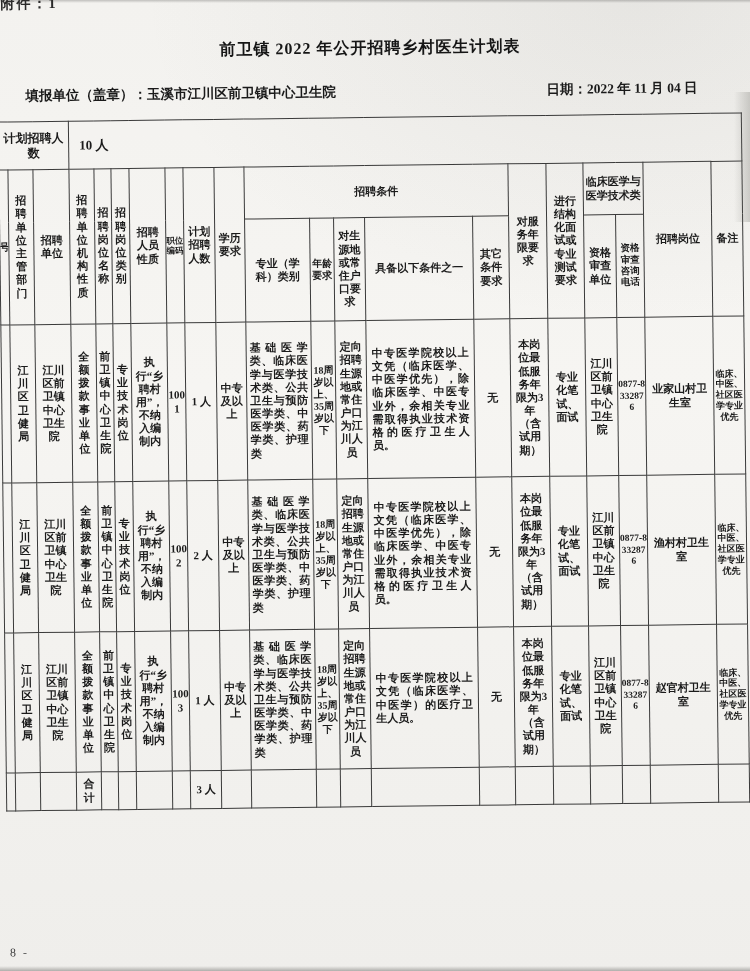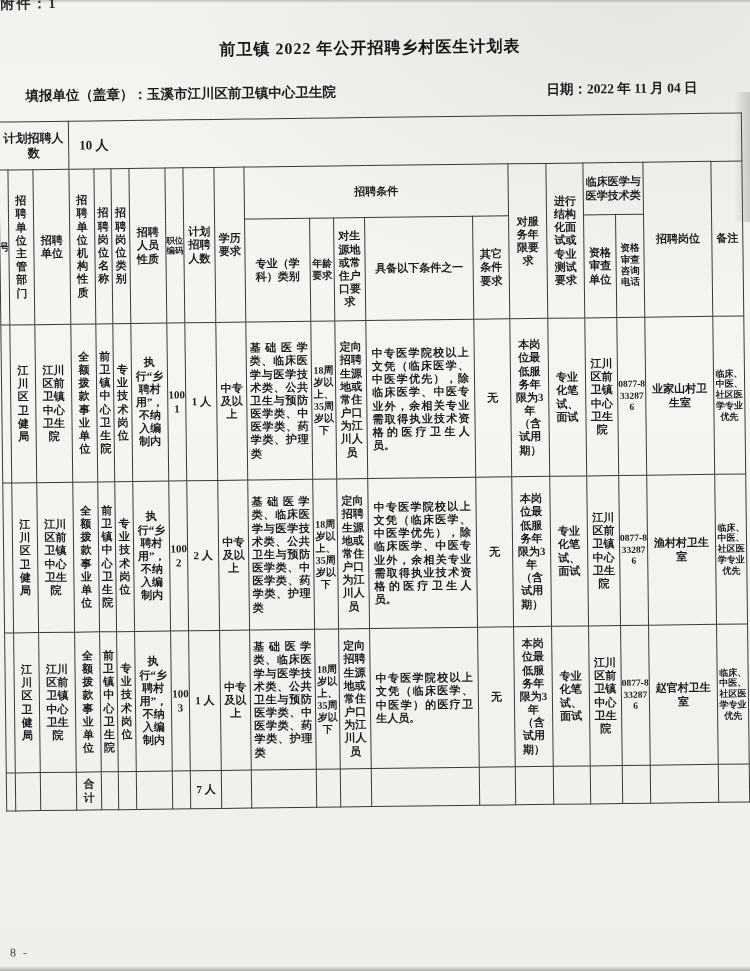--- a/index.html
+++ b/index.html
@@ -203,21 +203,21 @@
 
     <tr class="r-total">
       <td></td>
       <td></td>
       <td></td>
       <td>合计</td>
       <td></td>
       <td></td>
       <td></td>
       <td></td>
-      <td>7 人</td>
+      <td>3 人</td>
       <td></td>
       <td></td>
       <td></td>
       <td></td>
       <td></td>
       <td></td>
       <td></td>
       <td></td>
       <td></td>
       <td></td>

